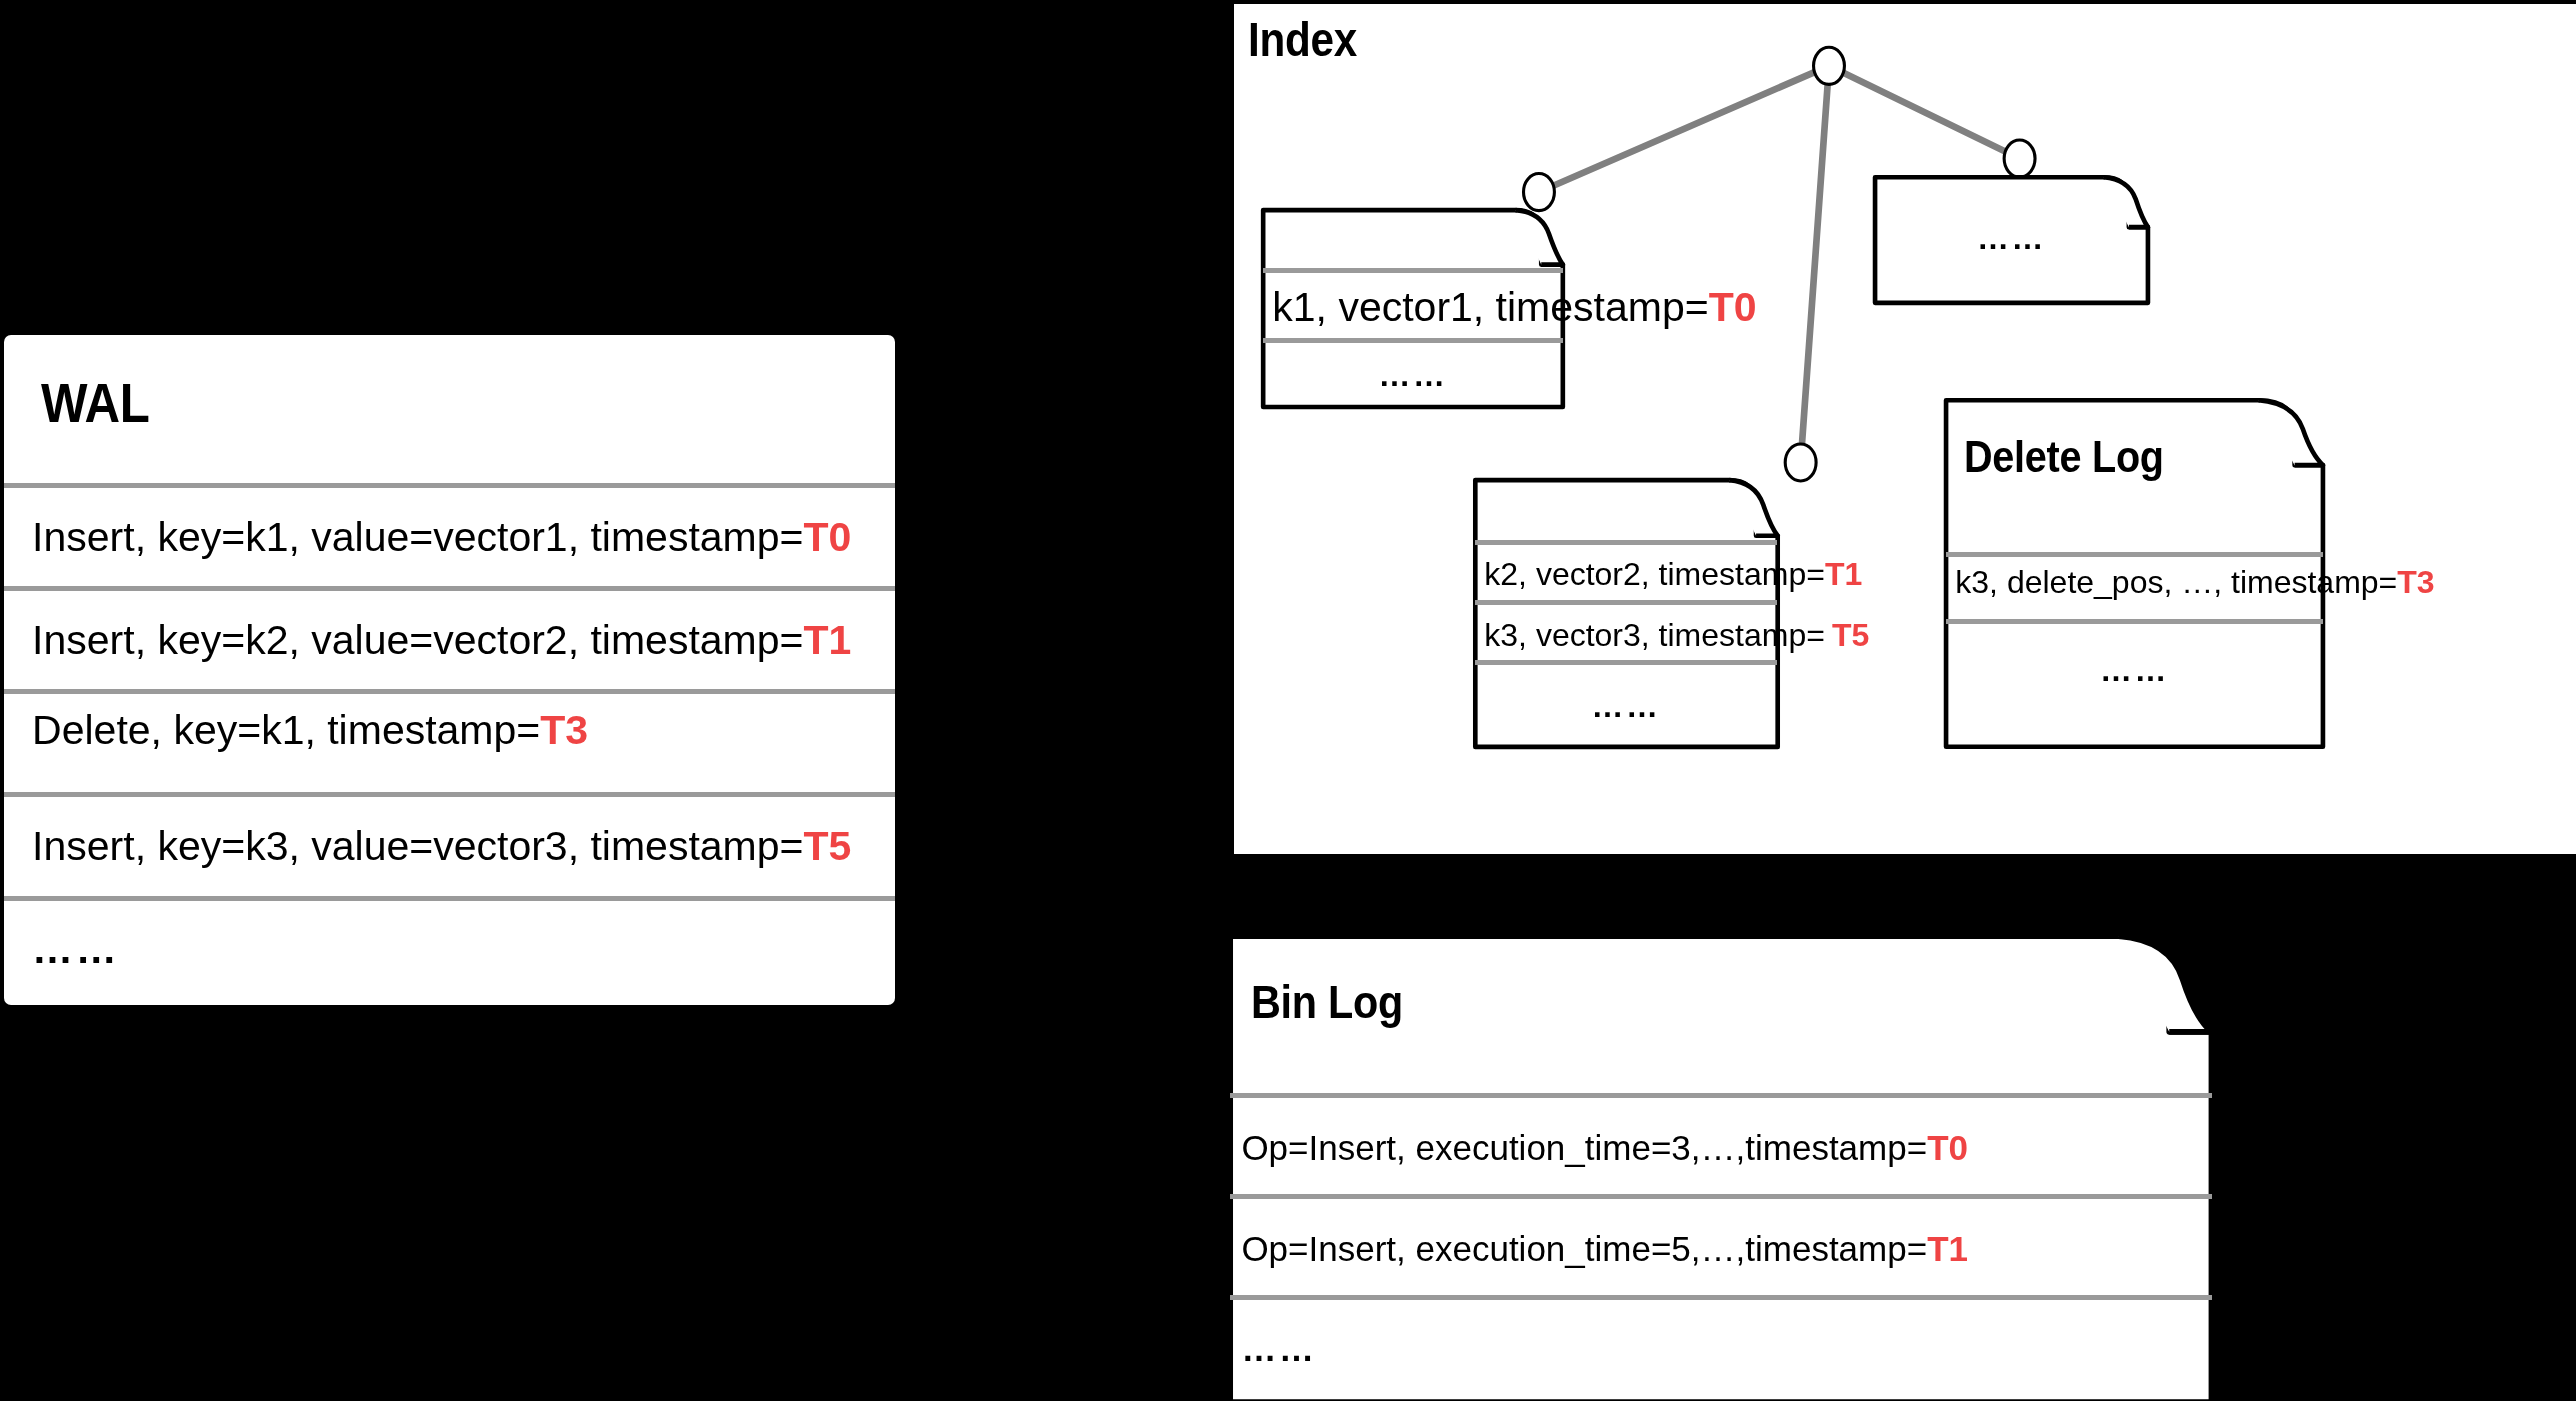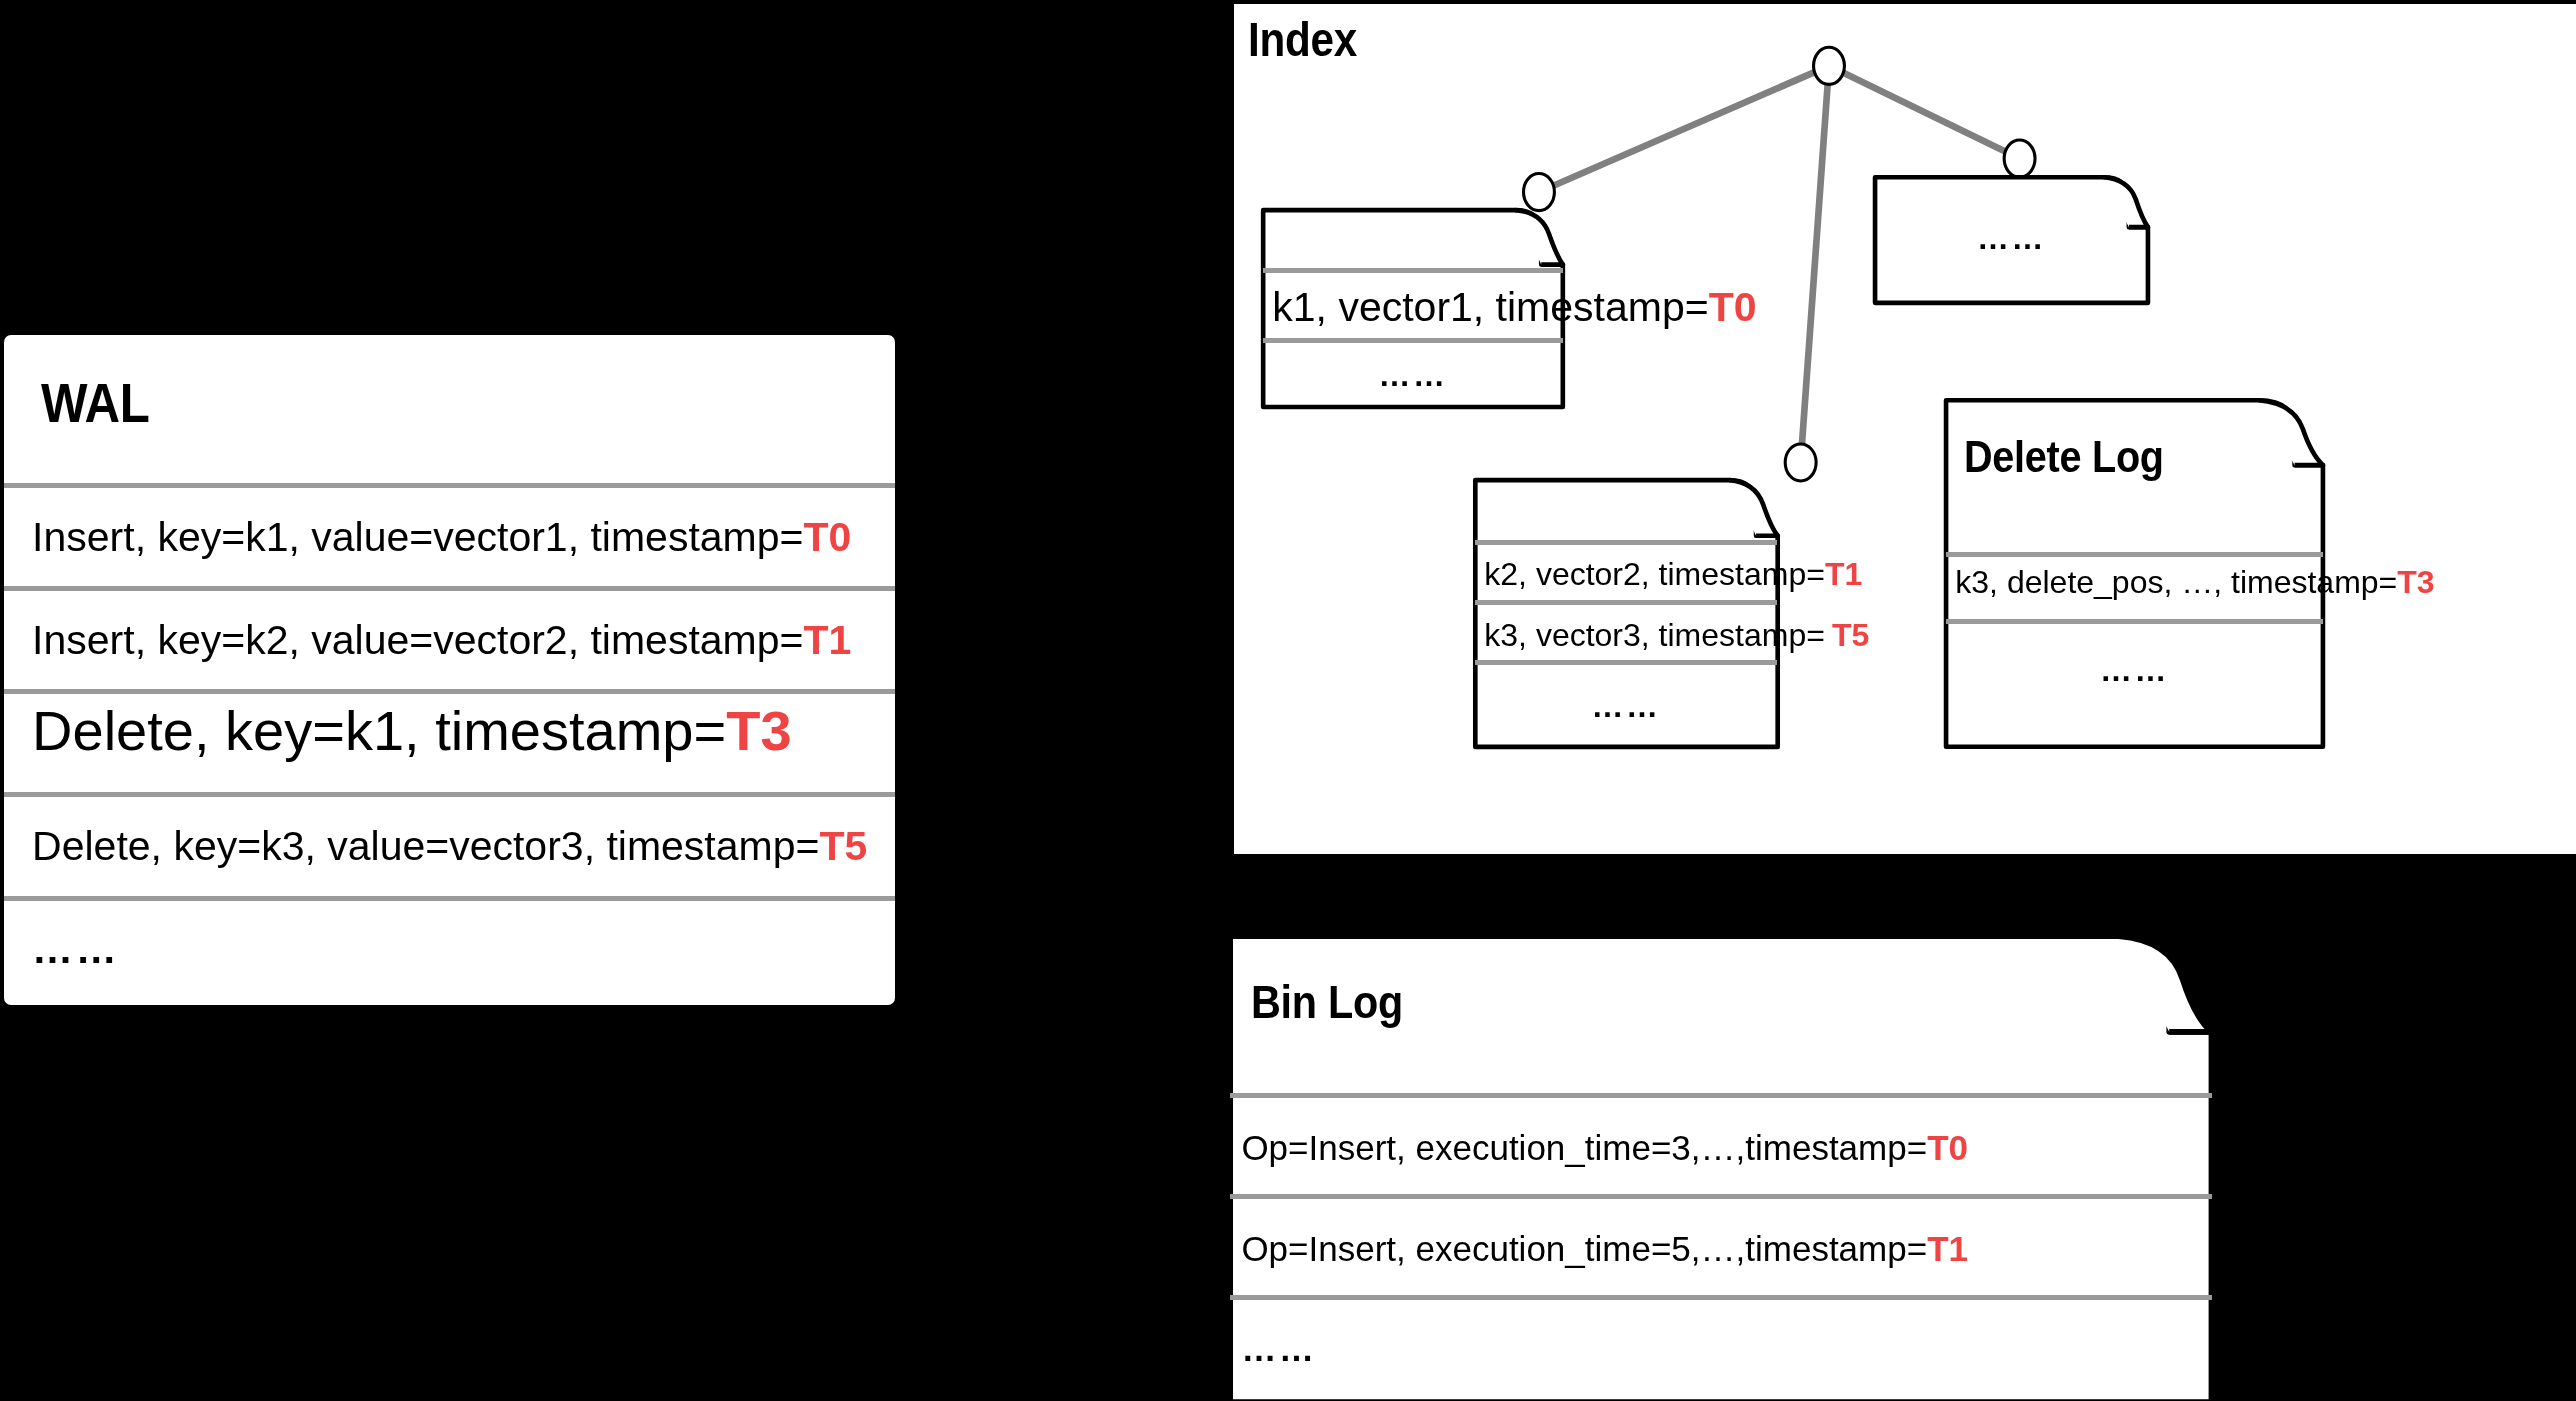--- a/index.html
+++ b/index.html
@@ -63,28 +63,28 @@
         <span class="ts">T0</span>
     </div>
 
     <div class="hr" style="left:0;top:251px;width:891px;height:4.6px;"></div>
     <div class="row row-left" style="left:28px;top:256px;width:855px;height:98px;font-size:41px;">
       <span>Insert, key=k2, value=vector2, timestamp=</span>
         <span class="ts">T1</span>
     </div>
 
     <div class="hr" style="left:0;top:354px;width:891px;height:4.6px;"></div>
-    <div class="row row-left" style="left:28px;top:359px;width:855px;height:72px;font-size:56px;">
+    <div class="row row-left" style="left:28px;top:359px;width:855px;height:72px;font-size:41px;">
       <span>Delete, key=k1, timestamp=</span>
         <span class="ts">T3</span>
     </div>
 
     <div class="hr" style="left:0;top:457px;width:891px;height:4.6px;"></div>
     <div class="row row-left" style="left:28px;top:462px;width:855px;height:98px;font-size:41px;">
-      <span>Delete, key=k3, value=vector3, timestamp=</span>
+      <span>Insert, key=k3, value=vector3, timestamp=</span>
         <span class="ts">T5</span>
     </div>
 
     <div class="hr" style="left:0;top:561px;width:891px;height:4.6px;"></div>
     <div class="row row-left" style="left:28px;top:565px;width:855px;height:98px;font-size:41px;">
       <span class="dots">……</span>
     </div>
   </div>
 
   <div class="panel" style="left:1234px;top:4.1px;width:1548px;height:850px;">

